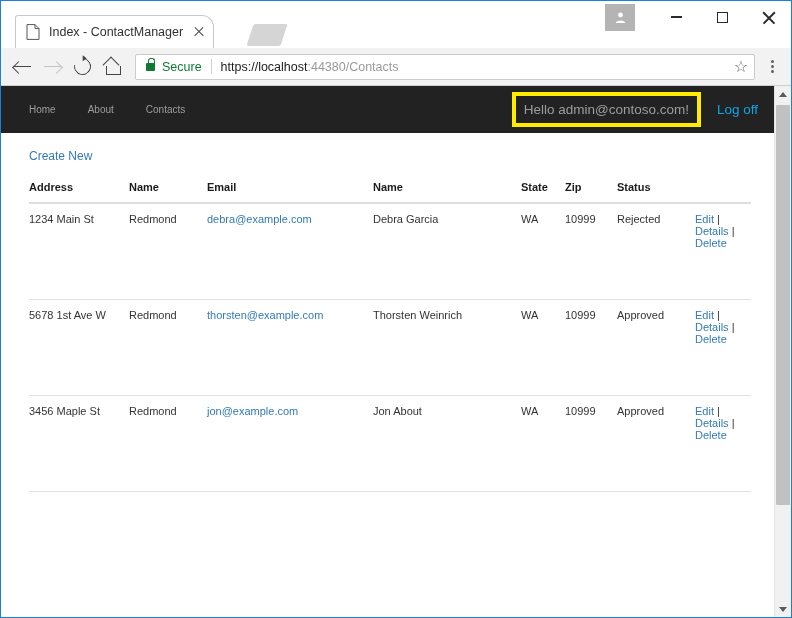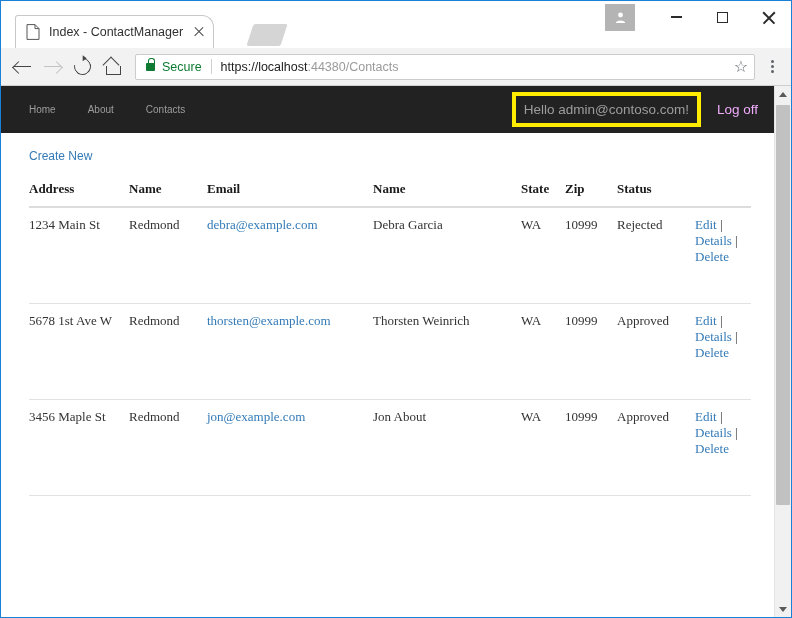--- a/index.html
+++ b/index.html
@@ -263,21 +263,21 @@
   }
   .hello-box {
     border: 4px solid #ffec00;
     padding: 4px 8px 5px 8px;
     margin-right: 16px;
   }
   .hello-text {
     font-size: 13.5px; color: #9d9d9d; white-space: nowrap;
   }
   .logoff {
-    font-size: 13.5px; color: #f0abfc;
+    font-size: 13.5px; color: #0ea5e9;
     white-space: nowrap; cursor: pointer; margin-right: 18px;
   }
 
   
   .content {
     padding: 0 28px 0 28px;
     position: relative;
   }
   .create-new {
     display: inline-block;
@@ -285,22 +285,21 @@
     color: #337ab7;
     margin-top: 16px;
     margin-bottom: 18px;
     cursor: pointer;
   }
 
   table.grid {
     width: 722px;
     border-collapse: collapse;
     table-layout: fixed;
-    font-size: 13px;
-    font-family: Liberation Serif, serif;
+    font-size: 11px;
   }
   table.grid th {
     text-align: left;
     font-weight: bold;
     color: #1b1b1b;
     padding: 0 0 9px 0;
     border-bottom: 2px solid #dddddd;
     vertical-align: bottom;
   }
   table.grid td {

